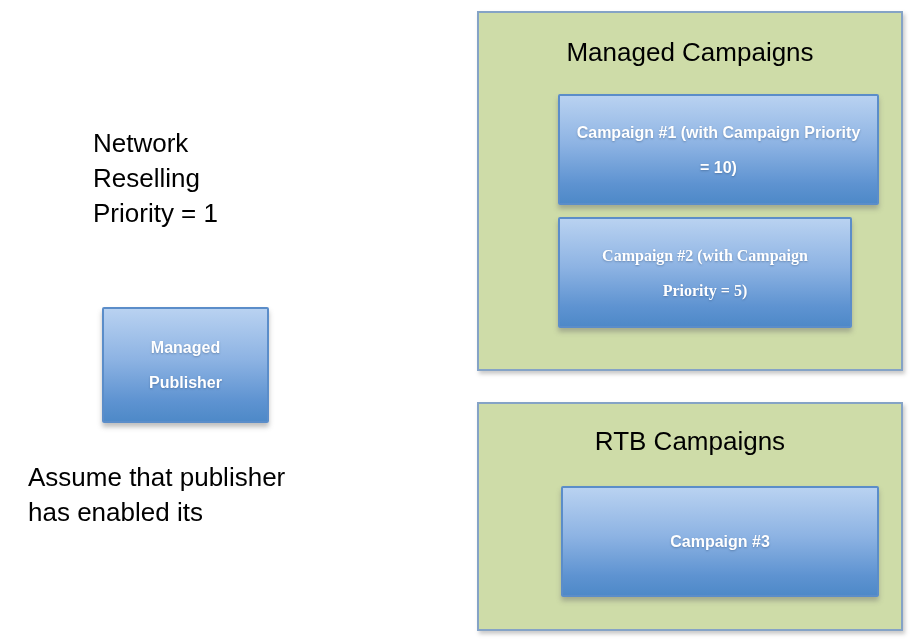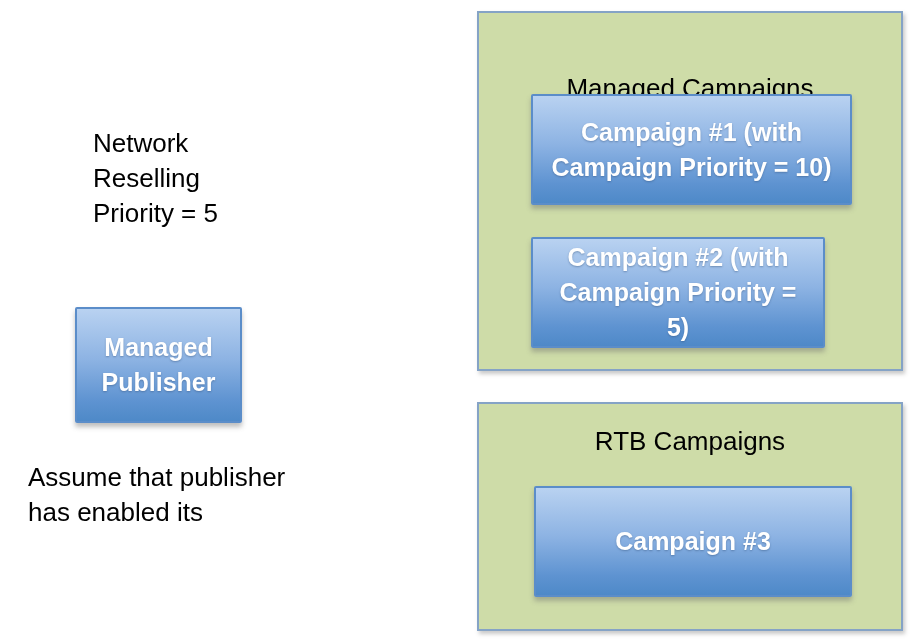--- a/index.html
+++ b/index.html
@@ -32,25 +32,26 @@
       #5e93d1 82%,
       var(--blue-gradient-bottom, #4e89c8) 100%);
     border: 2px solid var(--blue-border, #5b8dc9);
     border-radius: 2px;
     box-shadow: 0 4px 5px rgba(110, 110, 110, 0.45);
     display: flex;
     align-items: center;
     justify-content: center;
     text-align: center;
     color: var(--text-white, #ffffff);
-    font-size: 25px;
+    font-size: 16px;
     line-height: 35px;
     font-weight: bold;
     text-shadow: 0 1px 2px rgba(50, 80, 120, 0.45);
     padding: 0 16px;
+    margin-left: 27px;
   }
   .green-box {
     position: absolute;
     box-sizing: border-box;
     background: var(--green-fill, #cedca8);
     border: 2px solid var(--green-border, #85a3c6);
     box-shadow: 2px 3px 4px rgba(120, 120, 120, 0.4);
   }
   .group-title {
     position: absolute;
@@ -58,36 +59,36 @@
     width: 100%;
     text-align: center;
     color: var(--text-black, #000000);
     font-size: 26px;
     line-height: 30px;
   }
   #network-note { left: 93px; top: 126px; }
   #assumption-note { left: 28px; top: 460px; }
   #publisher-box { left: 75px; top: 307px; width: 167px; height: 116px; }
   #managed-campaigns-group { left: 477px; top: 11px; width: 426px; height: 360px; }
-  #managed-campaigns-title { top: 24px; margin-top: 36px; }
+  #managed-campaigns-title { top: 24px; }
   #campaign-1-box { left: 52px; top: 81px; width: 321px; height: 111px; }
-  #campaign-2-box { left: 52px; top: 224px; width: 294px; height: 111px; }
+  #campaign-2-box { left: 52px; top: 204px; width: 294px; height: 111px; font-family: Liberation Serif, serif; }
   #rtb-campaigns-group { left: 477px; top: 402px; width: 426px; height: 229px; }
   #rtb-campaigns-title { top: 22px; }
   #campaign-3-box { left: 55px; top: 82px; width: 318px; height: 111px; text-align: right; }
 </style>
 </head>
 <body>
 
 <div class="canvas">
 
   <div class="note" id="network-note">
     <span>Network</span>
     <span>Reselling</span>
-    <span>Priority = 5</span>
+    <span>Priority = 1</span>
   </div>
 
   <div class="blue-box" id="publisher-box">
     <span>Managed Publisher</span>
   </div>
 
   <div class="note" id="assumption-note">
     <span>Assume that publisher</span>
     <span>has enabled its</span>
   </div>

